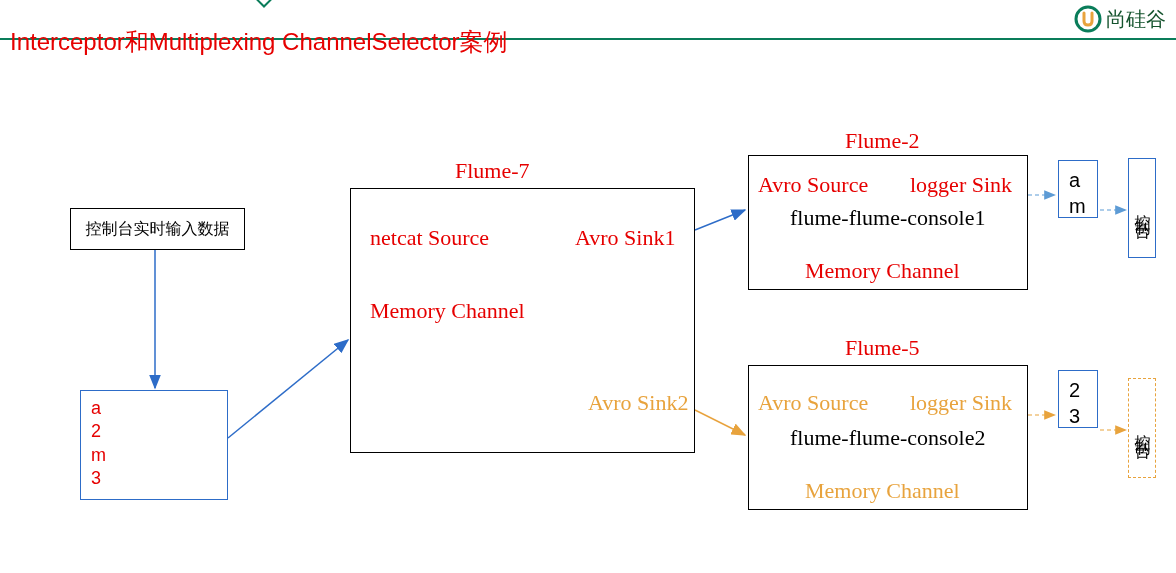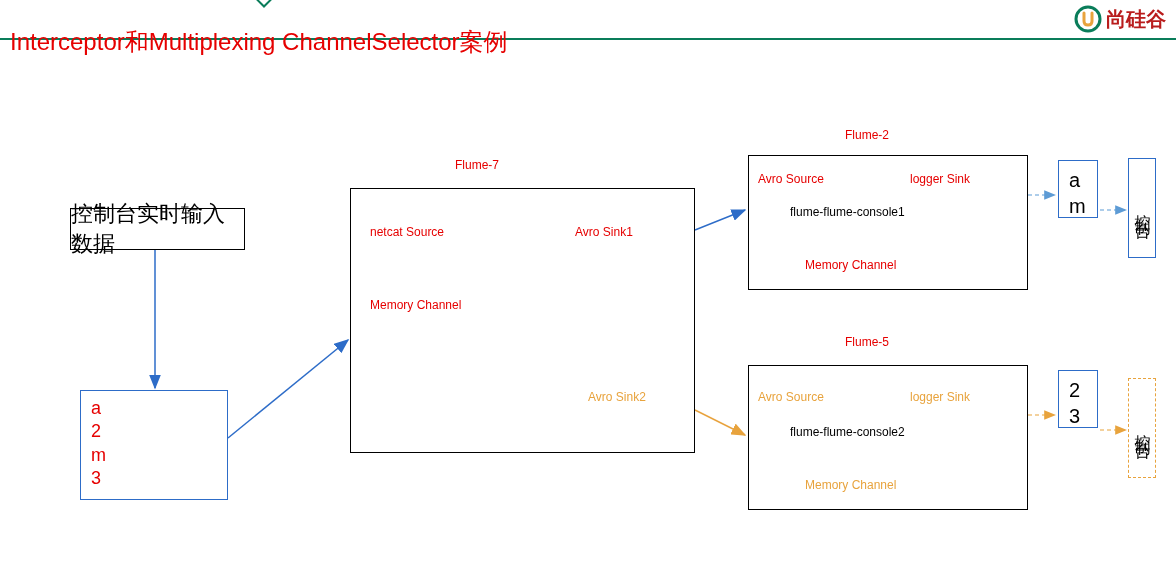--- a/index.html
+++ b/index.html
@@ -14,34 +14,34 @@
       height: 40px;
       border-bottom: 2px solid #0a7d5a;
       display: flex;
       align-items: center;
       padding: 0 10px;
       justify-content: space-between;
     }
     .header-left { display: flex; align-items: center; gap: 8px; flex-direction: column; }
     .title { font-size: 24px; color: #e60000; font-weight: 400; }
     .logo-right { display: flex; align-items: center; gap: 4px; }
-    .logo-text { font-size: 20px; color: #b91c1c; font-weight: bold; }
+    .logo-text { font-size: 20px; color: #14532d; font-weight: normal; }
     .canvas { position: relative; width: 1176px; height: 533px; }
     .box {
       position: absolute;
       border: 1px solid #000;
       display: flex;
       align-items: center;
       justify-content: center;
-      font-size: 22px;
+      font-size: 16px;
       background: #fff;
     }
     .box-blue { border: 1px solid #2d6cc8; }
     .box-orange { border: 1.5px dashed #e8a33d; }
-    .label { position: absolute; font-size: 12px; }
+    .label { position: absolute; font-size: 22px; font-family: Liberation Serif, serif; }
     .red { color: #e60000; }
     .orange { color: #e8a33d; }
     .black { color: #000; }
     .input-list { padding: 6px 10px; display: flex; flex-direction: column; align-items: flex-start; justify-content: flex-start; font-size: 18px; line-height: 1.3; }
     .vert-text { writing-mode: vertical-rl; text-orientation: upright; letter-spacing: 4px; font-size: 16px; }
     svg.arrow-layer { position: absolute; top: 0; left: 0; width: 1176px; height: 533px; pointer-events: none; }
   </style>
 </head>
 <body>
 

